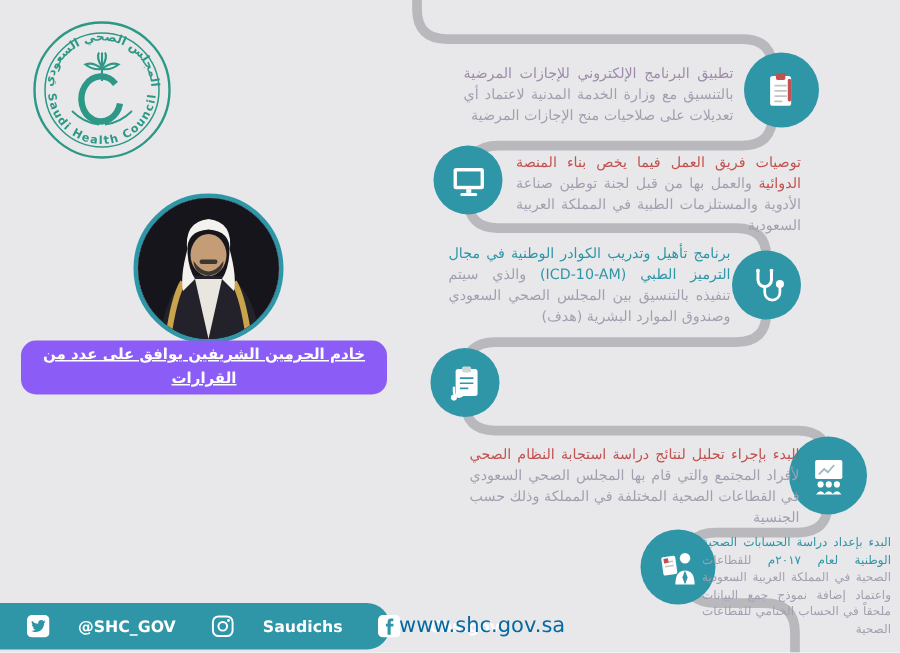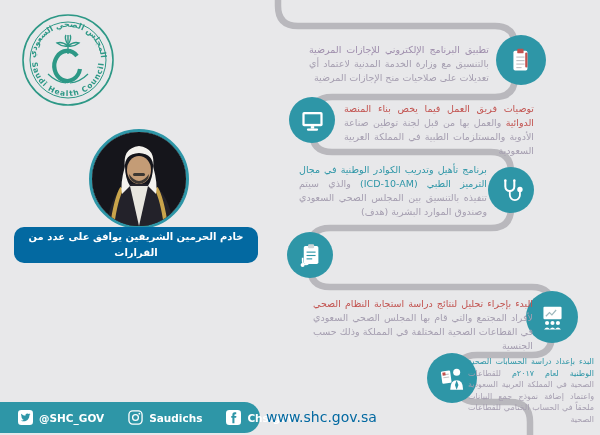--- a/index.html
+++ b/index.html
@@ -27,29 +27,29 @@
   #logo{position:absolute;left:20px;top:12px;z-index:3;}
 
   
   #portrait{position:absolute;left:89px;top:129px;width:94px;height:94px;z-index:3;
             border-radius:50%;border:3px solid #2e96a7;box-shadow:inset 0 0 0 2px #fff;
             overflow:hidden;background:#14141a;}
   #portrait svg{display:block;}
 
   
   #caption{position:absolute;left:14px;top:227px;width:244px;height:36px;z-index:3;
-           background:#0369a1;border-radius:10px;color:#fff;font-weight:bold;
+           background:#8b5cf6;border-radius:10px;color:#fff;font-weight:bold;
            font-size:10px;line-height:1.6;text-align:center;direction:rtl;
-           display:flex;flex-direction:column;justify-content:center;}
+           display:flex;flex-direction:column;justify-content:center;text-decoration:underline;}
 
   
   #footer-pill{position:absolute;left:-16px;top:402px;width:276px;height:31px;z-index:4;
                background:#2e96a7;border-radius:16px;display:flex;align-items:center;
                padding-left:34px;box-sizing:border-box;gap:24px;}
-  .social{display:flex;align-items:center;gap:6px;color:#fff;font-size:10.5px;font-weight:bold;}
+  .social{display:flex;align-items:center;gap:19px;color:#fff;font-size:10.5px;font-weight:bold;}
   #website{position:absolute;left:266px;top:409px;z-index:4;color:#0369a1;
            font-size:14px;font-weight:normal;}
 </style>
 </head>
 <body>
 
 <div id="stage">
 
   <svg id="serpentine" width="600" height="435" viewBox="0 0 600 435">
     <path d="M278,-4 L278,6 Q278,26 298,26 L495,26 Q515,26 515,46 L515,77 Q515,97 495,97

